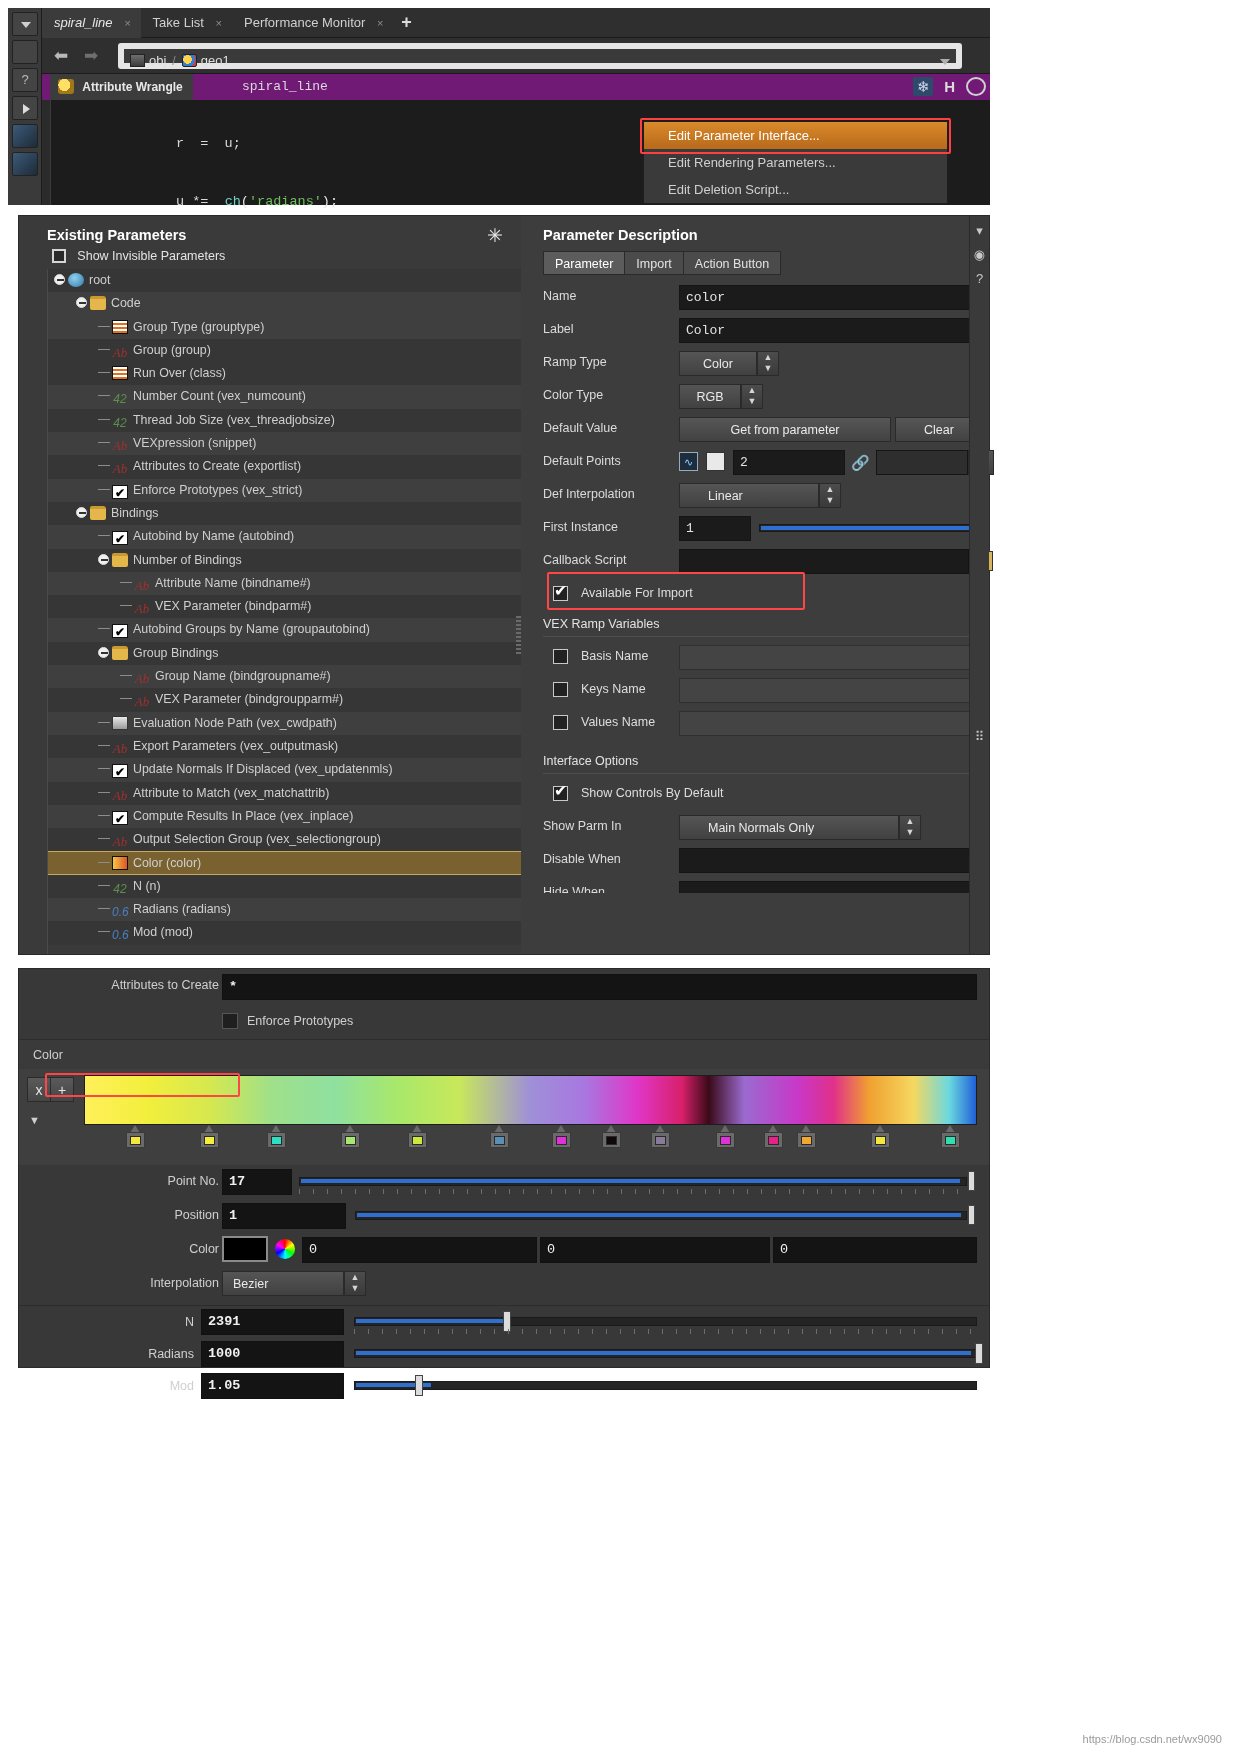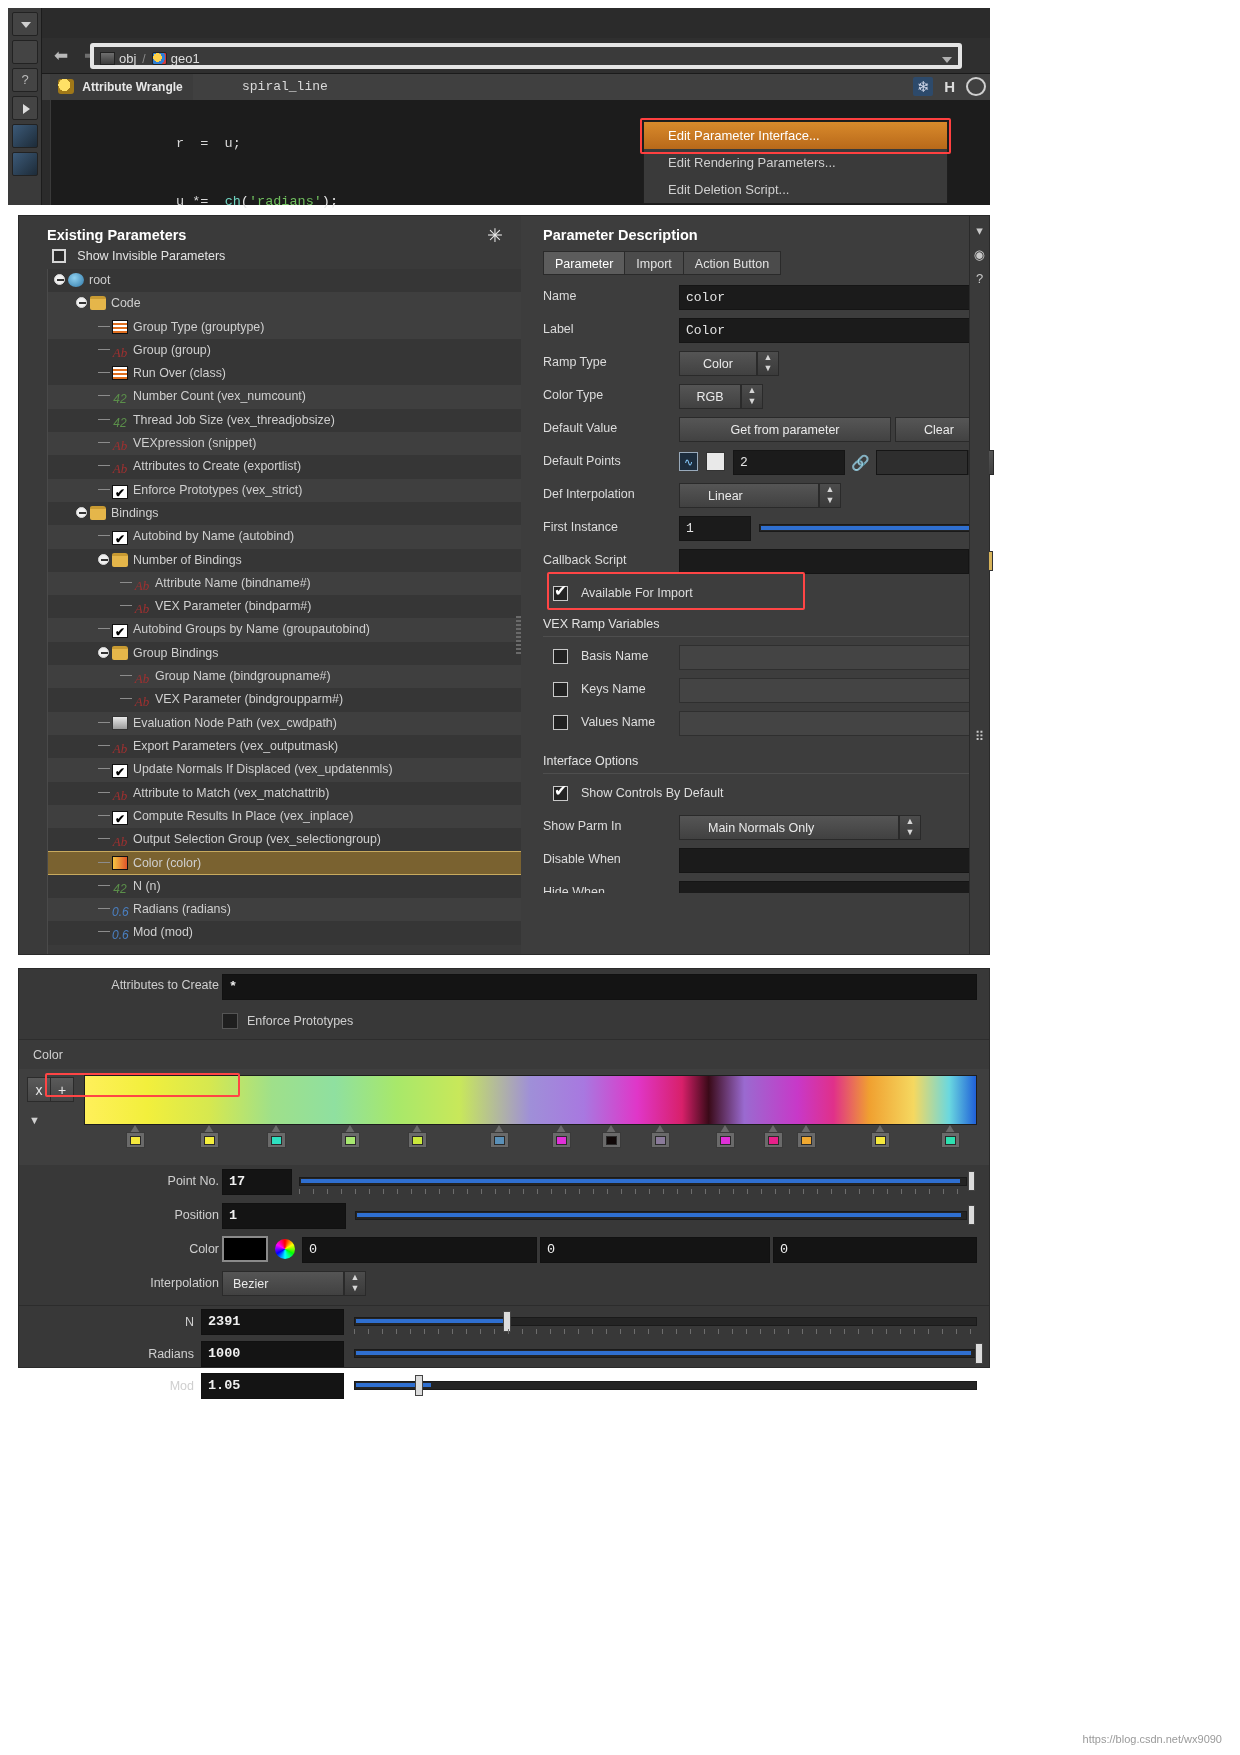--- a/index.html
+++ b/index.html
@@ -26,28 +26,28 @@
 
   .tabbar { position:absolute; left:34px; top:0; right:0; height:30px; background:#2f2f2f; border-bottom:1px solid #1b1b1b; }
   .tab { float:left; height:30px; padding:0 10px 0 12px; line-height:30px; color:#d0d0d0; font-size:13px; position:relative; }
   .tab.active { background:#3b3b3b; color:#e7e7e7; font-style:italic; }
   .tab .x { color:#8d8d8d; font-size:11px; margin-left:8px; }
   .tab-plus { float:left; width:26px; height:30px; line-height:28px; text-align:center; color:#dcdcdc; font-size:18px; font-weight:bold; }
 
   .pathbar { position:absolute; left:34px; top:30px; right:0; height:36px; background:#2f2f2f; border-bottom:1px solid #1b1b1b; padding-top:5px;}
   .nav-arrow { float:left; width:22px; height:26px; line-height:26px; text-align:center; color:#b9b9b9; font-size:17px; margin-left:8px;}
   .nav-arrow.dim { color:#6f6f6f; }
-  .crumbbox { position:absolute; left:48px; top:5px; right:28px; height:26px; background:#3a3a3a; border:4px solid #e5e5e5; border-radius:3px; }
+  .crumbbox { position:absolute; left:76px; top:5px; right:28px; height:26px; background:#3a3a3a; border:6px solid #e5e5e5; border-radius:3px; }
   .crumb { float:left; height:24px; line-height:24px; padding:0 6px 0 6px; color:#dedede; font-size:13px;}
   .crumb-ico { display:inline-block; width:15px; height:13px; vertical-align:-2px; margin-right:4px; background:linear-gradient(#6f6f6f,#3b3b3b); border:1px solid #222;}
   .crumb-ico.geo { background:radial-gradient(circle at 35% 40%, #ffd24a 0 40%, #2e7fd6 41% 70%, #d23b3b 71% 100%); border-radius:2px; }
   .crumb-sep { float:left; color:#8a8a8a; line-height:24px; }
   .rightchev { position:absolute; right:6px; top:10px; width:0;height:0;border-left:5px solid transparent;border-right:5px solid transparent;border-top:6px solid #b0b0b0;}
 
-  .nodebar { position:absolute; left:34px; top:66px; right:0; height:26px; background:#404040; }
+  .nodebar { position:absolute; left:34px; top:66px; right:0; height:26px; background:#701a75; }
   .nodetab { position:absolute; left:8px; top:0; height:26px; background:#3c3c3c; padding:0 10px 0 8px; line-height:26px; }
   .wrangle-ico { display:inline-block; width:16px; height:15px; vertical-align:-3px; margin-right:5px; background:radial-gradient(circle at 40% 40%, #ffe066 0 45%, #a07818 46% 100%); border-radius:3px;}
   .nodename-lbl { color:#e8e8e8; font-weight:bold; font-size:12px; }
   .nodename-val { position:absolute; left:200px; top:0; line-height:26px; color:#dadada; font-family:"Liberation Mono", monospace; font-size:13px;}
   .node-right { position:absolute; right:4px; top:3px; }
   .node-ico { display:inline-block; width:20px;height:19px; margin-left:3px; vertical-align:top;}
   .ico-snow { color:#cfd6e8; font-size:15px; text-align:center; line-height:19px; background:#2d4a6b; border-radius:2px;}
   .ico-h { color:#dcdcdc; font-size:15px; font-weight:bold; text-align:center; line-height:19px;}
   .ico-circ { border:2px solid #cfcfcf; border-radius:50%; }
 
@@ -150,20 +150,35 @@
       </div>
     <div class="rail-btn"></div>
     <div class="rail-btn rail-q">?</div>
     <div class="rail-btn">
         <span class="rail-arrow"></span>
       </div>
     <div class="rail-btn rail-img"></div>
     <div class="rail-btn rail-img"></div>
   </div>
 
+  <div class="tabbar">
+    <div class="tab active">
+      <span>spiral_line</span>
+      <span class="x">×</span>
+    </div>
+    <div class="tab">
+      <span>Take List</span>
+      <span class="x">×</span>
+    </div>
+    <div class="tab">
+      <span>Performance Monitor</span>
+      <span class="x">×</span>
+    </div>
+    <div class="tab-plus">+</div>
+  </div>
 
   <div class="pathbar">
     <div class="nav-arrow">⬅</div>
     <div class="nav-arrow dim">➡</div>
     <div class="crumbbox">
       <div class="crumb">
         <span class="crumb-ico"></span><span>obj</span>
       </div>
       <div class="crumb-sep">/</div>
       <div class="crumb">

